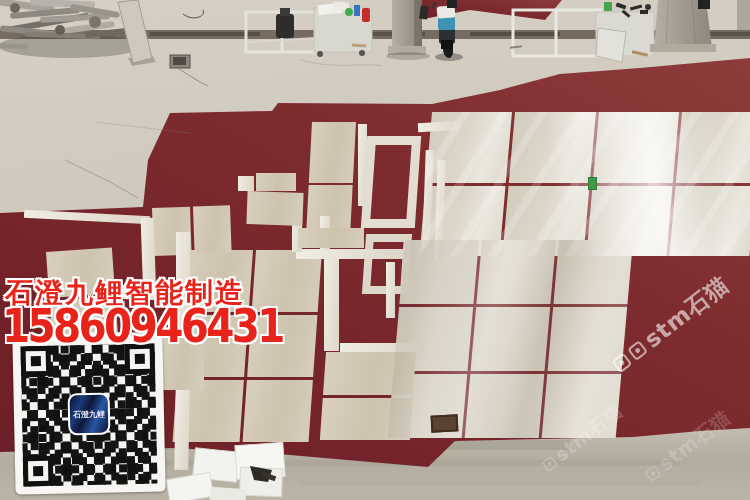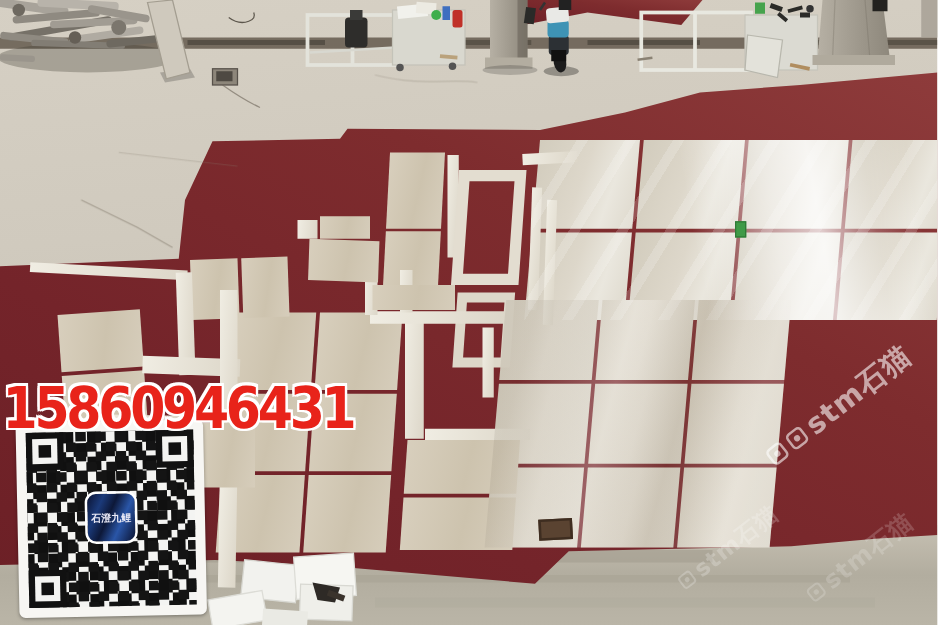--- a/index.html
+++ b/index.html
@@ -288,20 +288,21 @@
     <div class="qr-inner">
       <div class="finder" style="left:0;top:0;"></div>
       <div class="finder" style="left:104px;top:0;"></div>
       <div class="finder" style="left:0;top:110px;"></div>
       <div class="qr-logo">
         <span>石澄九鲤</span>
       </div>
     </div>
   </div>
 
+  <div class="red-text company">石澄九鲤智能制造</div>
   <div class="red-text phone">15860946431</div>
 
   <div class="wm wm-main">
     <span class="wm-icon"></span>
     <span class="wm-icon"></span>
     <span class="wm-text">stm石猫</span>
   </div>
   <div class="wm wm-faint1">
     <span class="wm-icon"></span>
     <span class="wm-text">stm石猫</span>

